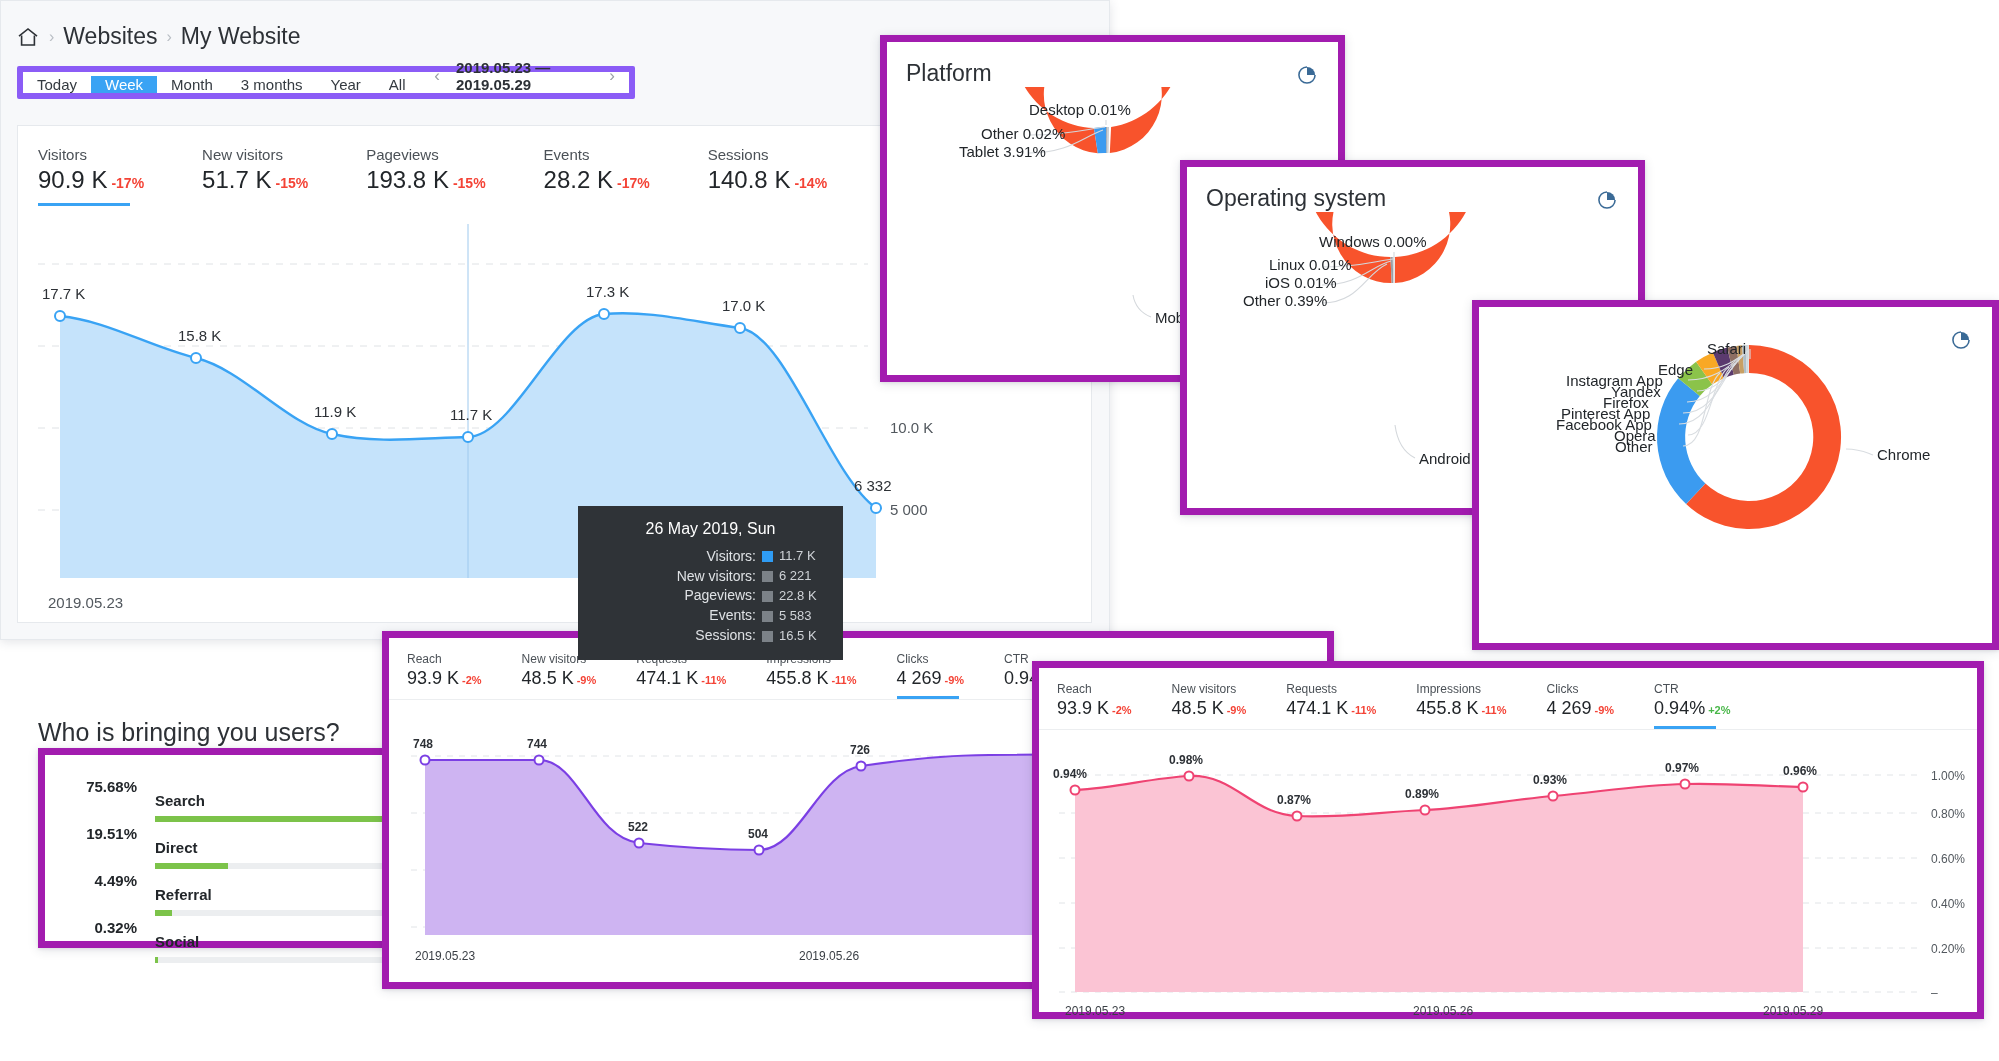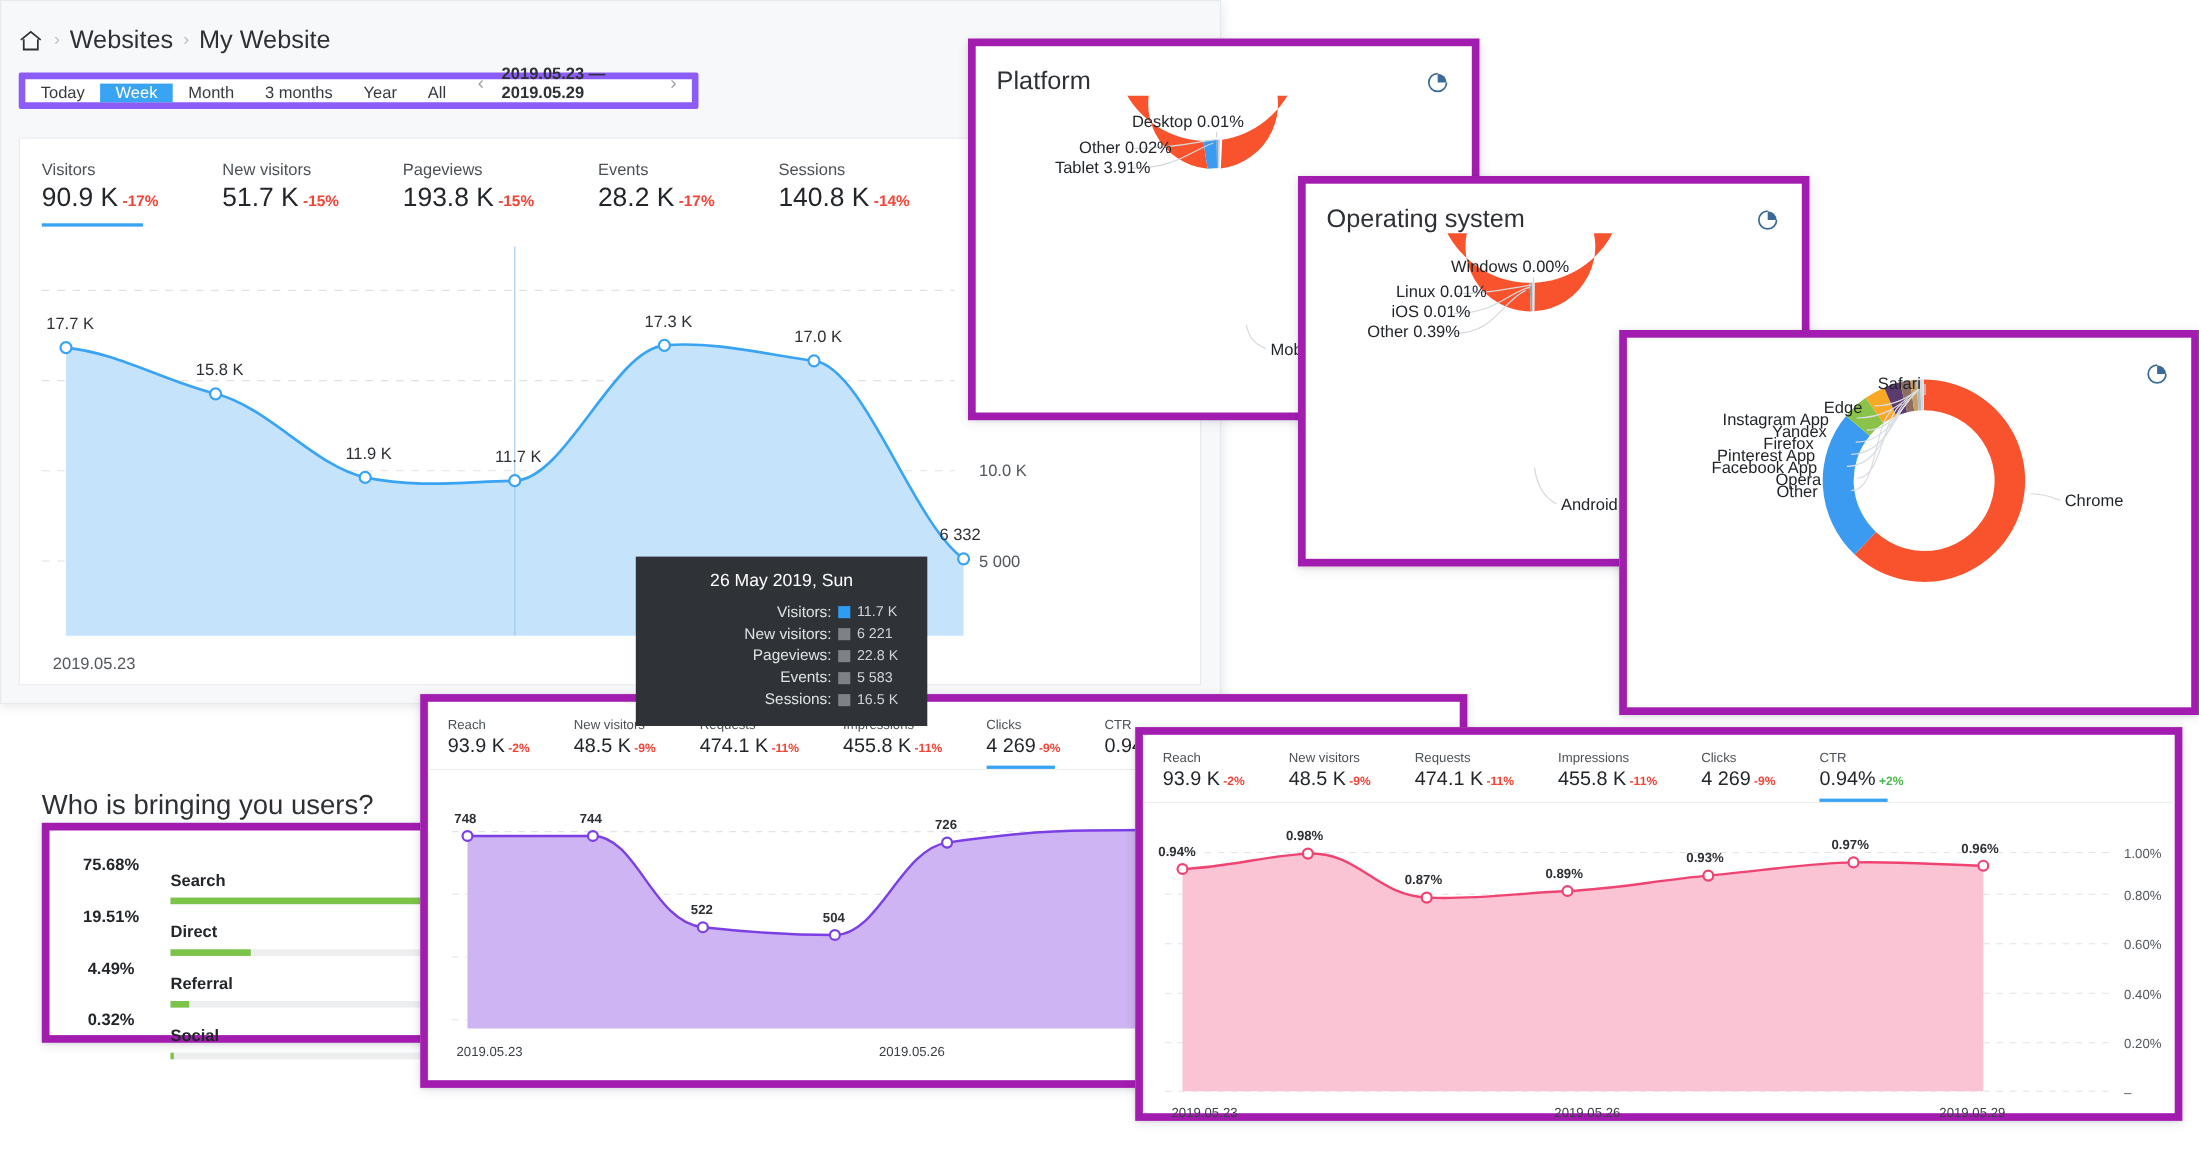--- a/index.html
+++ b/index.html
@@ -78,21 +78,21 @@
   #chart-tooltip .tt-title { text-align:center; font-size:16px; color:#fff; margin-bottom:6px; }
   #chart-tooltip .tt-row { display:flex; justify-content:flex-end; align-items:center; gap:6px; }
   #chart-tooltip .tt-key { color:#dfe2e5; }
   #chart-tooltip .sw { width:11px; height:11px; display:inline-block; }
   #chart-tooltip .tt-v { color:#cfd3d7; font-size:13px; min-width:50px; }
 
   
   #sources-title { position:absolute; left:38px; top:718px; font-size:25px; color:#2d3136;}
   #sources-card { left:38px; top:748px; width:520px; height:200px; }
   .src-row { display:flex; align-items:flex-start; padding: 0 20px; height:47px; }
-  .src-pct { width:72px; text-align:center; font-size:15px; font-weight:700; color:#22262a; padding-top:11px;}
+  .src-pct { width:72px; text-align:right; font-size:15px; font-weight:700; color:#22262a; padding-top:11px;}
   .src-body { flex:1; margin-left:18px; padding-top:9px;}
   .src-name { font-size:15px; font-weight:700; color:#22262a;margin-top:16px; }
   .src-track { margin-top:7px; height:6px; background:#eceef0; width:100%; position:relative; }
   .src-fill { position:absolute; left:0; top:0; height:6px; background:#7cc34a; }
 
   
   .donut-card .d-title { font-size:23px; color:#2d3136; padding:18px 0 0 19px; }
   .pie-ico { position:absolute; right:20px; top:22px; width:22px; height:22px; }
   .donut-wrap { position:relative; width:100%;margin-left:32px; }
   .donut-label { font-size:15px; fill:#22262a; font-family:"Liberation Sans", sans-serif; }

